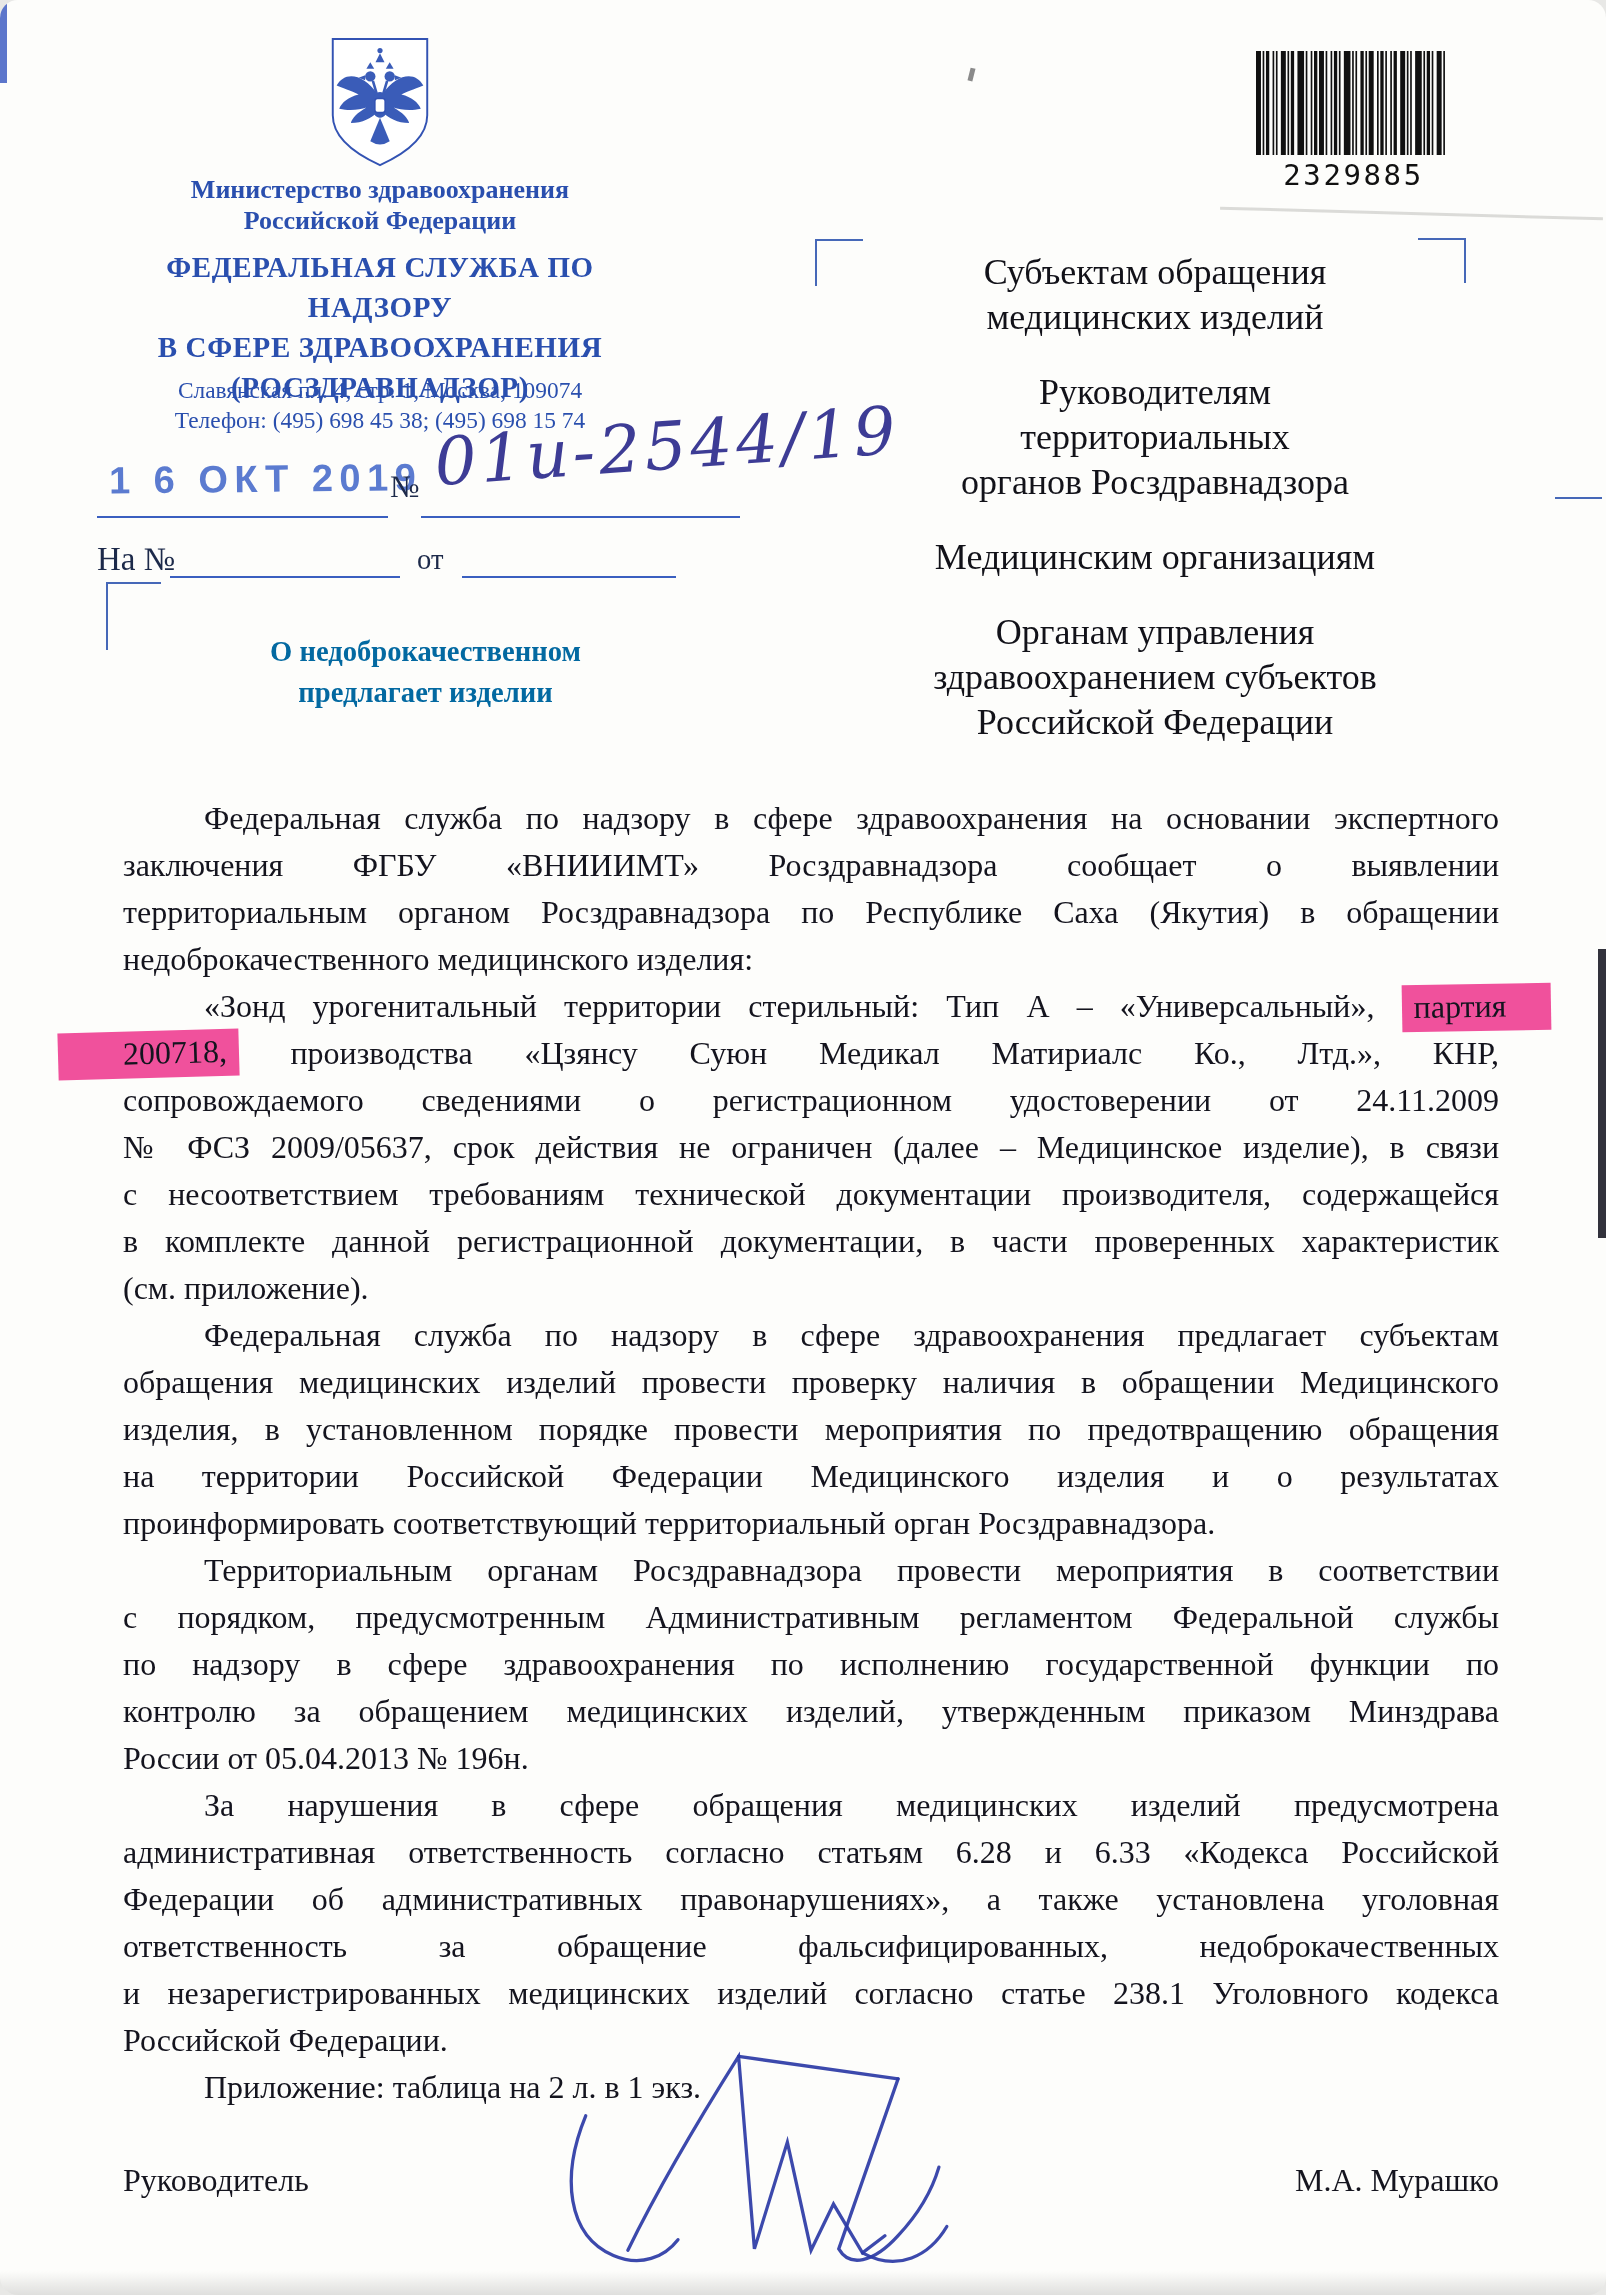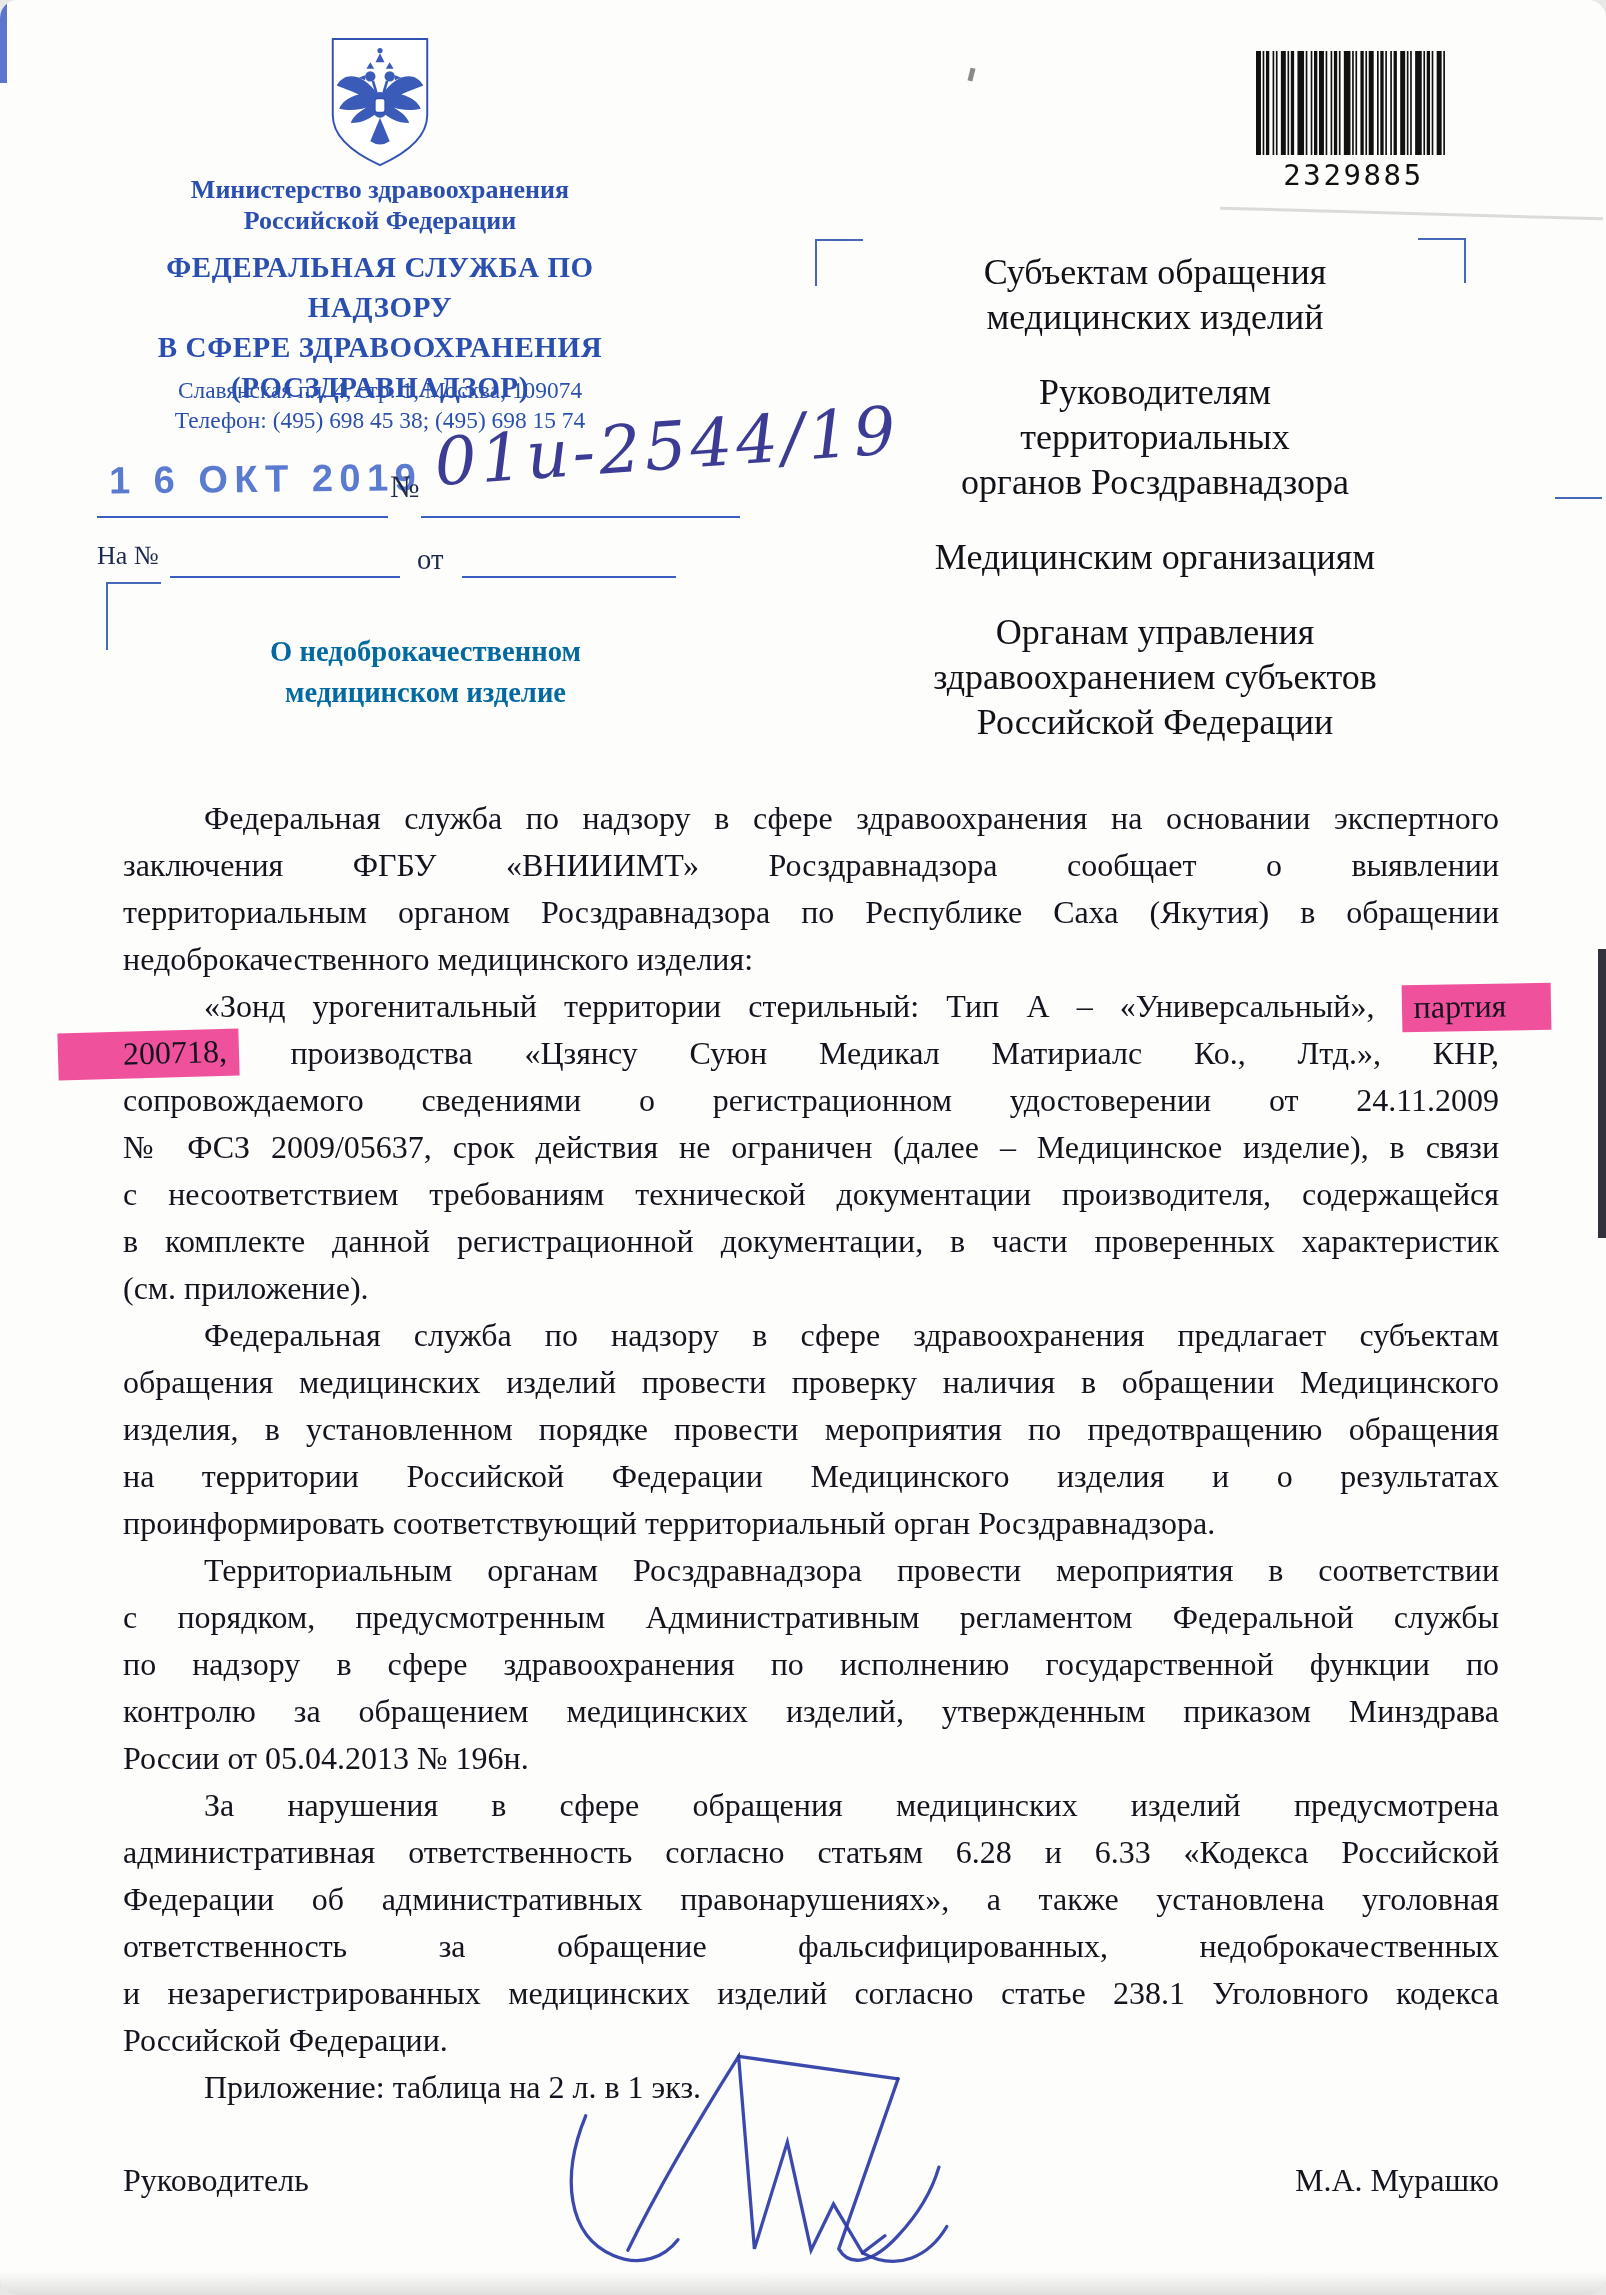--- a/index.html
+++ b/index.html
@@ -28,21 +28,21 @@
   #num-sign{position:absolute;left:390px;top:469px;font-size:31px;color:#1d2a4a;}
   #handwritten-number{
     position:absolute;left:434px;top:408px;
     font-family:"DejaVu Serif", serif;font-style:italic;
     font-size:66px;color:#3d3c95;transform:rotate(-4deg);
     letter-spacing:3.9px;white-space:nowrap;
   }
   .blue-rule{position:absolute;height:1.9px;background:#3a5fc0;}
   #rule-date{left:97px;top:516px;width:291px;}
   #rule-num{left:421px;top:516px;width:319px;}
-  #na-num{position:absolute;left:97px;top:541px;font-size:26px;color:#1d2a4a;}
+  #na-num{position:absolute;left:97px;top:541px;font-size:33px;color:#1d2a4a;}
   #ot-label{position:absolute;left:417px;top:544px;font-size:28.6px;color:#1d2a4a;}
   #rule-na{left:170px;top:576px;width:230px;}
   #rule-ot{left:462px;top:576px;width:214px;}
   
   .mark{position:absolute;background:#4668b8;}
   
   #addressees{position:absolute;left:863px;top:227px;width:584px;text-align:center;
     font-size:36px;line-height:45px;color:#121219;}
   .addr-block{margin-bottom:30px;margin-top:23px;}
   
@@ -187,21 +187,21 @@
     </div>
     <div class="addr-block">
       <div>Органам управления</div>
       <div>здравоохранением субъектов</div>
       <div>Российской Федерации</div>
     </div>
   </div>
 
   <div id="subject">
     <div>О недоброкачественном</div>
-    <div>медицинском изделие</div>
+    <div>предлагает изделии</div>
   </div>
 
   <div id="body-text">
     <div class="ln first">Федеральная служба по надзору в сфере здравоохранения на основании экспертного</div>
     <div class="ln">заключения ФГБУ «ВНИИИМТ» Росздравнадзора сообщает о выявлении</div>
     <div class="ln">территориальным органом Росздравнадзора по Республике Саха (Якутия) в обращении</div>
     <div class="ln last">недоброкачественного медицинского изделия:</div>
 
     <div class="ln first"><span>«Зонд урогенитальный территории стерильный: Тип А – «Универсальный»,</span> <span class="hl hl-right">партия</span></div>
     <div class="ln"><span class="hl hl-left">200718,</span> <span>производства «Цзянсу Суюн Медикал Матириалс Ко., Лтд.», КНР,</span></div>

